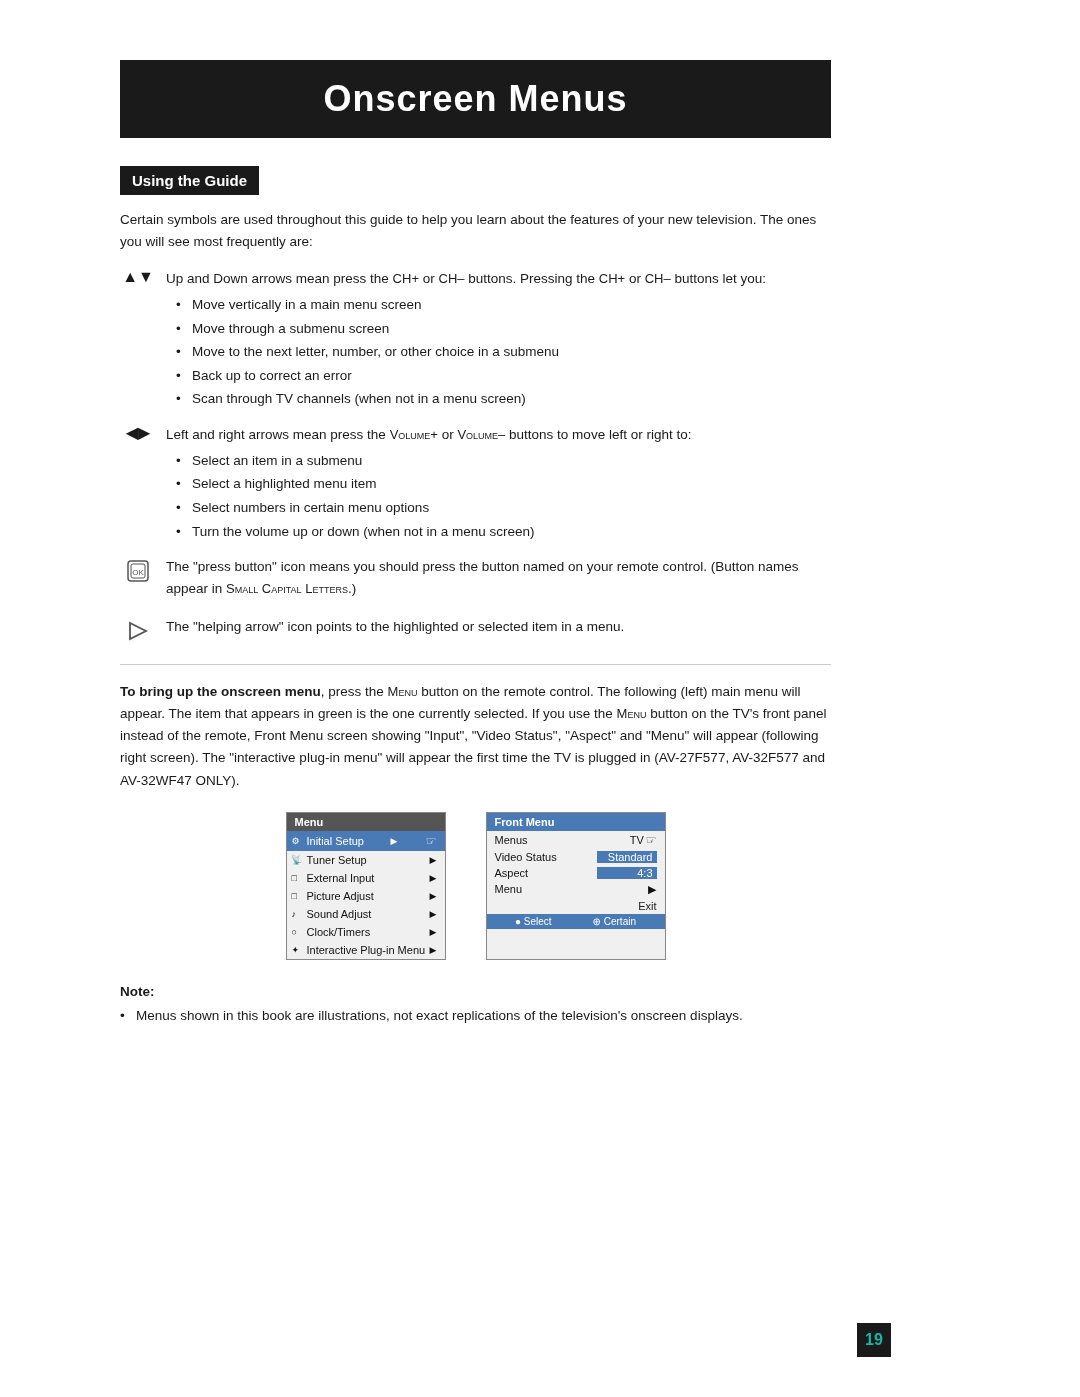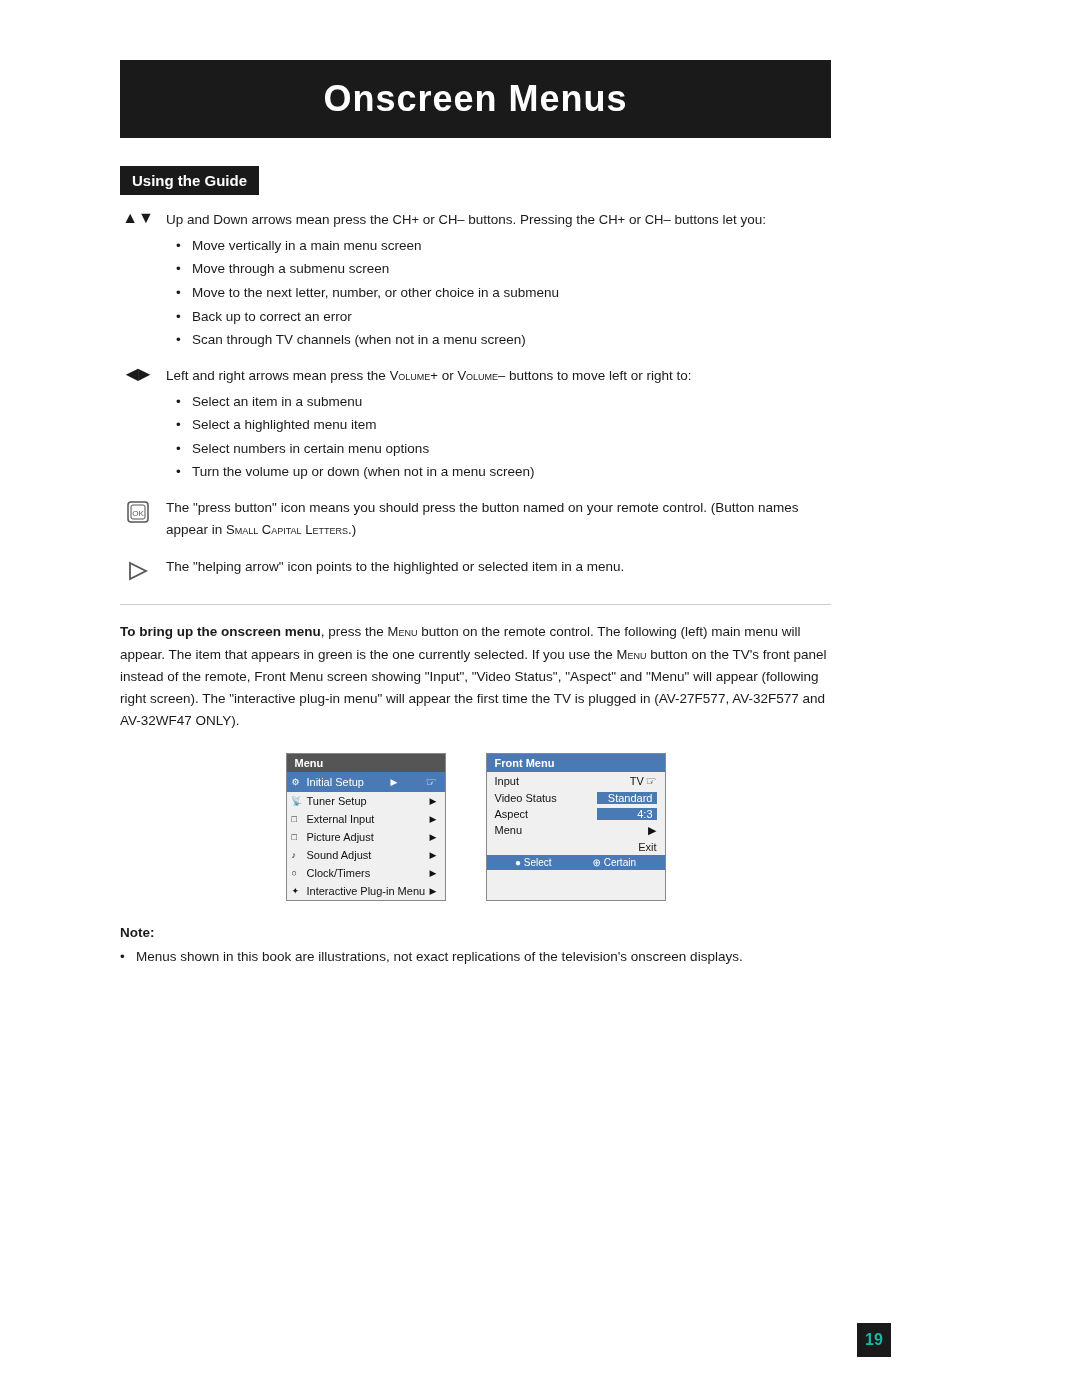--- a/index.html
+++ b/index.html
@@ -311,20 +311,21 @@
   <div class="page-title-banner">
     <span class="page-title-text">Onscreen Menus</span>
   </div>
 
   
   <div class="section-header">
     <span class="section-header-text">Using the Guide</span>
   </div>
 
   
+  <p class="intro-text">Certain symbols are used throughout this guide to help you learn about the features of your new television. The ones you will see most frequently are:</p>
 
   
   <ul class="symbol-list">
 
     <li class="symbol-item">
       <div class="symbol-icon">
         <span class="updown-arrow">▲▼</span>
       </div>
       <div class="symbol-content">
         <div class="main-text">
@@ -433,21 +434,21 @@
       <div class="menu-box-item">
         <span class="item-icon">✦</span>
         <span>Interactive Plug-in Menu</span>
         <span class="arrow">▶</span>
       </div>
     </div>
 
     <div class="front-menu-box">
       <div class="menu-box-title">Front Menu</div>
       <div class="front-menu-row">
-        <span class="row-label">Input</span>
+        <span class="row-label">Menus</span>
         <span class="row-value">TV</span>
         <span class="cursor-hand">☞</span>
       </div>
       <div class="front-menu-row">
         <span class="row-label">Video Status</span>
         <span class="row-value highlighted">Standard</span>
       </div>
       <div class="front-menu-row">
         <span class="row-label">Aspect</span>
         <span class="row-value highlighted">4:3</span>

